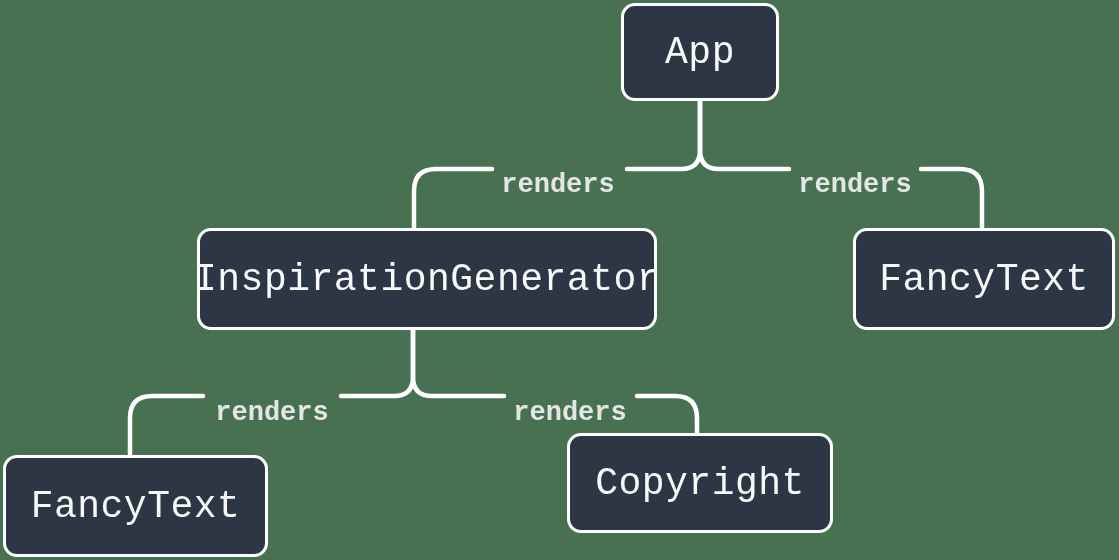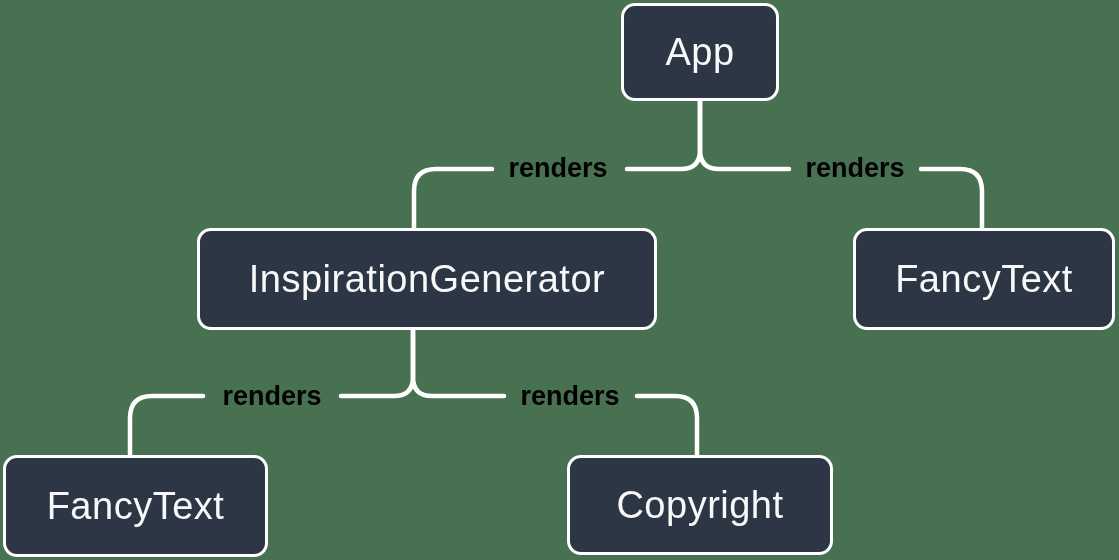--- a/index.html
+++ b/index.html
@@ -6,21 +6,21 @@
     margin: 0;
     padding: 0;
     background: #477150;
   }
   .stage {
     position: relative;
     width: 1119px;
     height: 560px;
     background: #477150;
     overflow: hidden;
-    font-family: Liberation Sans, sans-serif;
+    font-family: Liberation Mono, monospace;
   }
   .edges {
     position: absolute;
     left: 0;
     top: 0;
     width: 1119px;
     height: 560px;
   }
   .edges path {
     fill: none;
@@ -39,28 +39,29 @@
     justify-content: center;
     color: #f7f8f9;
     font-size: 38px;
     font-weight: 400;
     letter-spacing: 0.5px;
   }
   .node-app        { left: 621px; top: 3px;   width: 158px; height: 98px;  }
   .node-ig         { left: 197px; top: 228px; width: 460px; height: 102px; text-align: right; }
   .node-fancy-r    { left: 853px; top: 228px; width: 262px; height: 102px; }
   .node-fancy-l    { left: 3px;   top: 455px; width: 265px; height: 102px; }
-  .node-copyright  { left: 567px; top: 455px; width: 266px; height: 100px; }
+  .node-copyright  { left: 567px; top: 433px; width: 266px; height: 100px; }
   .edge-label {
     position: absolute;
     transform: translate(-50%, -50%);
-    color: #000000;
+    color: #e5e5e5;
     font-size: 27px;
     font-weight: 700;
     white-space: nowrap;
+    margin-top: 17px;
   }
   .edge-label-1 { left: 558px; top: 168px; }
   .edge-label-2 { left: 855px; top: 168px; }
   .edge-label-3 { left: 272px; top: 396px; }
   .edge-label-4 { left: 570px; top: 396px; }
 </style>
 </head>
 <body>
 
 <div class="stage">

